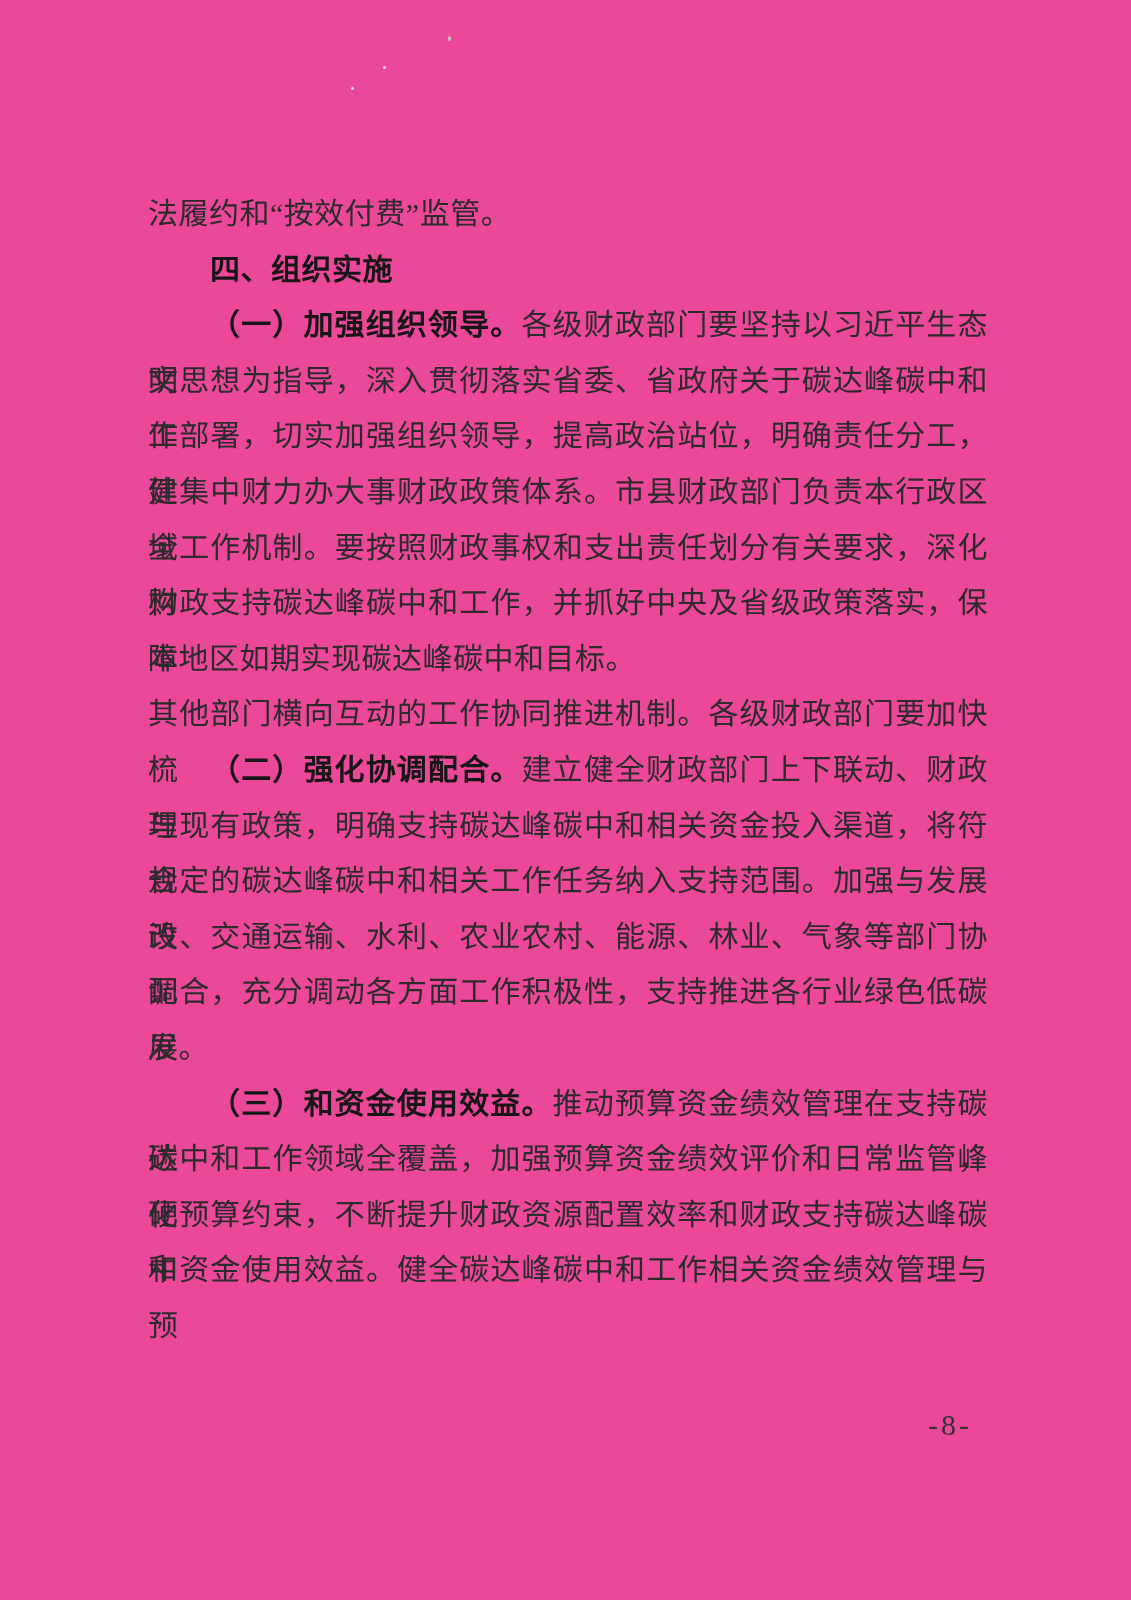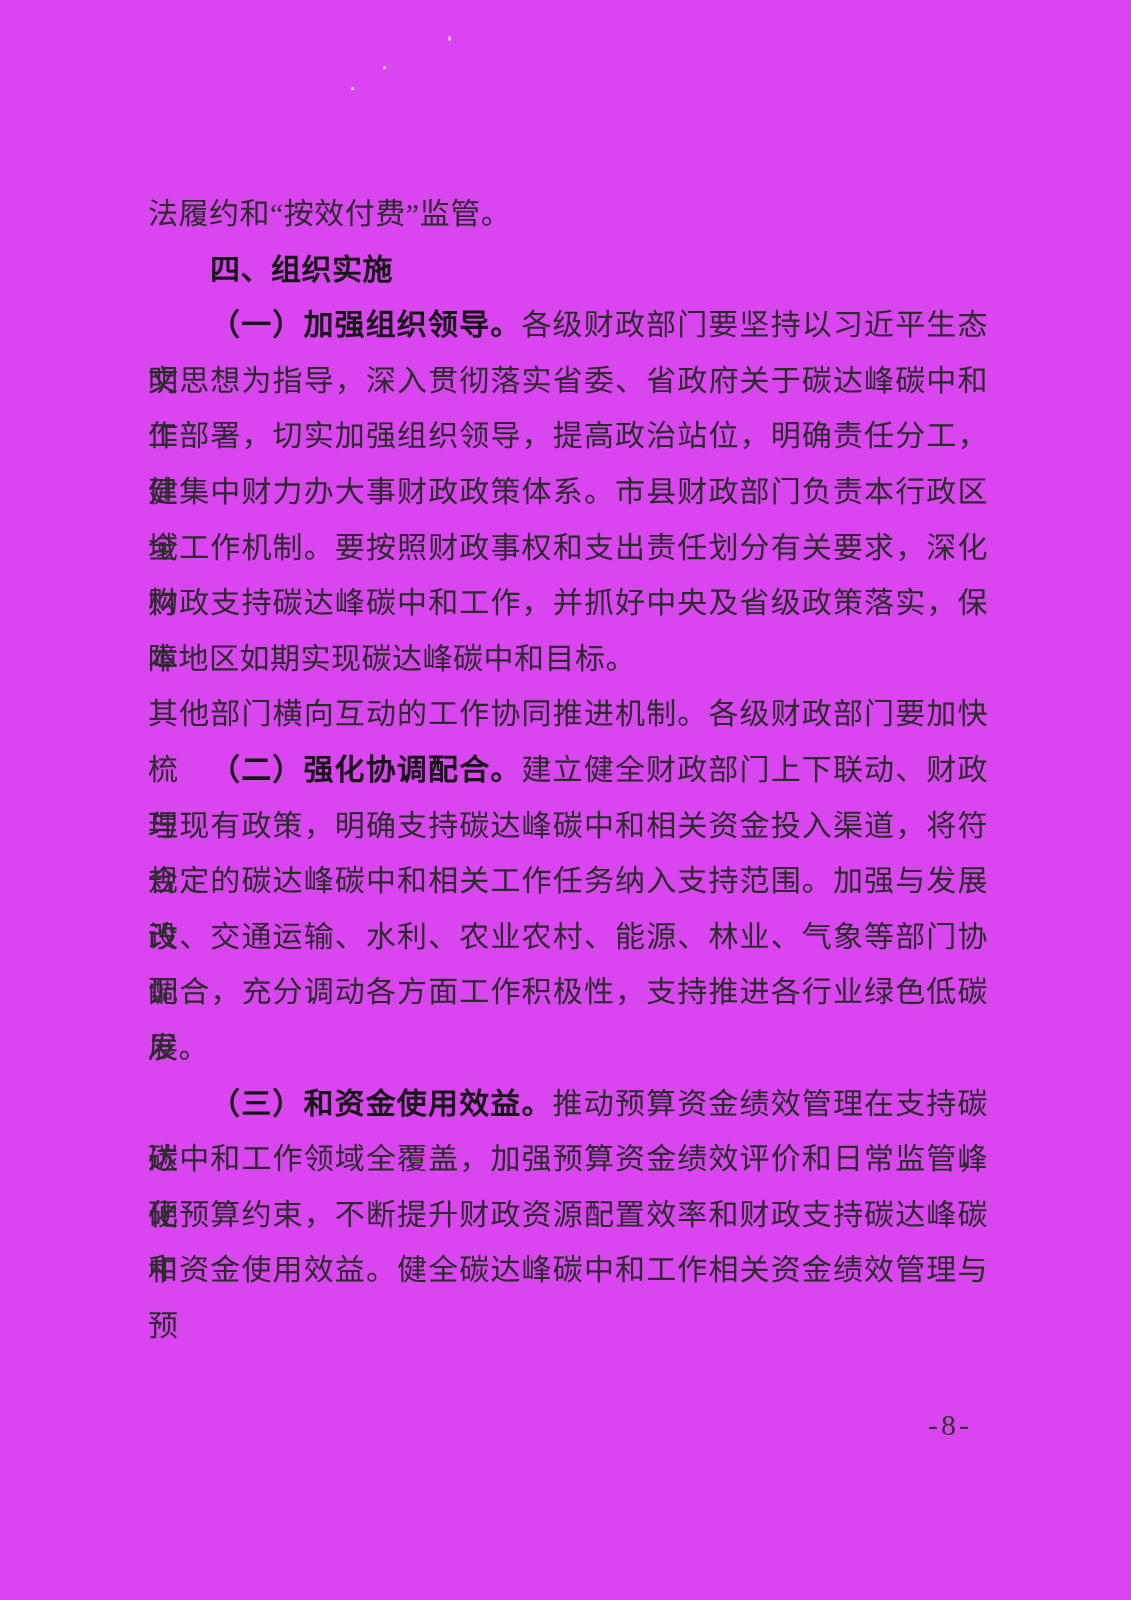--- a/index.html
+++ b/index.html
@@ -5,21 +5,21 @@
   html, body {
     margin: 0;
     padding: 0;
     background: #e8e8e8;
   }
   .page {
     position: relative;
     width: 1131px;
     height: 1600px;
     margin: 0 auto;
-    background: #d946ef;
+    background: #ec4899;
     overflow: hidden;
     font-family: "Liberation Serif", "DejaVu Serif", serif;
   }
   .doc {
     position: absolute;
     left: 148px;
     top: 186px;
     width: 840px;
   }
   .line {

